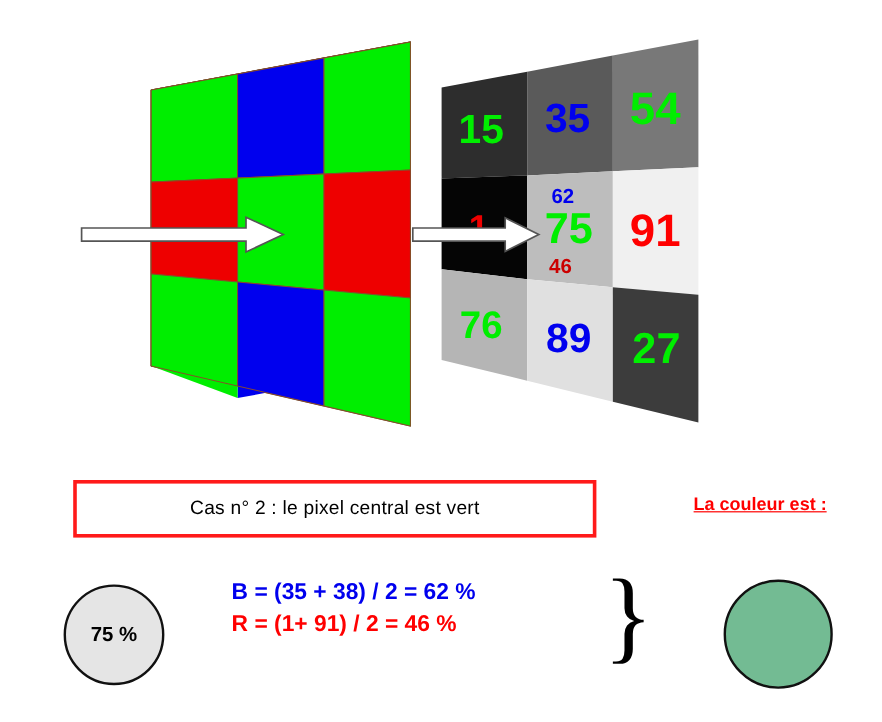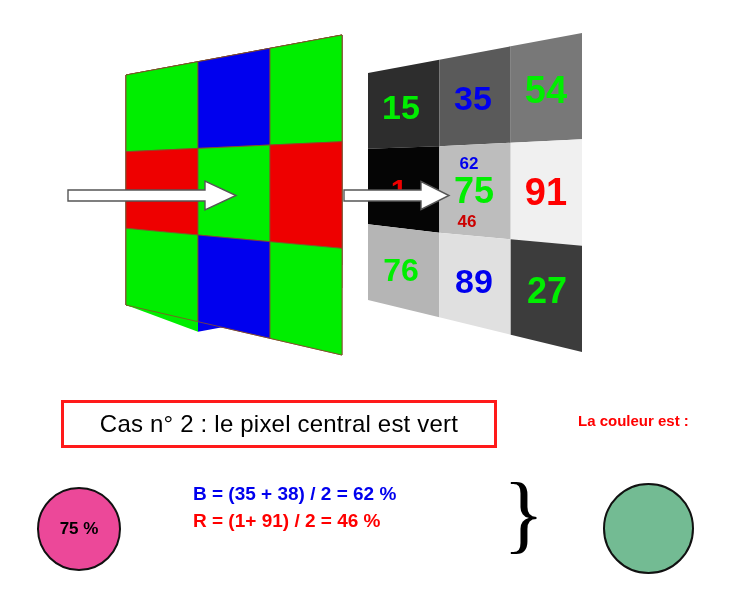--- a/index.html
+++ b/index.html
@@ -46,55 +46,56 @@
     width: 436px;
     height: 48px;
     box-sizing: border-box;
     border: 3px solid #ff1a1a;
     background: #ffffff;
     display: flex;
     align-items: center;
     justify-content: center;
   }
   #caption-text {
-    font-size: 24px;
+    font-size: 16px;
     color: #000000;
     font-family: "Liberation Sans", sans-serif;
     white-space: nowrap;
     letter-spacing: 0.2px;
   }
 
   
   #result-label {
     position: absolute;
     left: 578px;
     top: 412px;
     font-size: 15px;
     font-weight: bold;
     color: #ff0000;
     font-family: "Liberation Sans", sans-serif;
     white-space: nowrap;
+    text-decoration: underline;
   }
 
   
   .disc {
     position: absolute;
     border-radius: 50%;
     border: 2px solid #111111;
     box-sizing: border-box;
     display: flex;
     align-items: center;
     justify-content: center;
   }
   #source-disc {
-    left: 37px;
+    left: 53px;
     top: 487px;
     width: 84px;
     height: 84px;
-    background: #ec4899;
+    background: #e5e5e5;
   }
   #source-disc-label {
     font-size: 17px;
     font-weight: bold;
     color: #000000;
     font-family: "Liberation Sans", sans-serif;
   }
   #result-disc {
     left: 603px;
     top: 483px;

